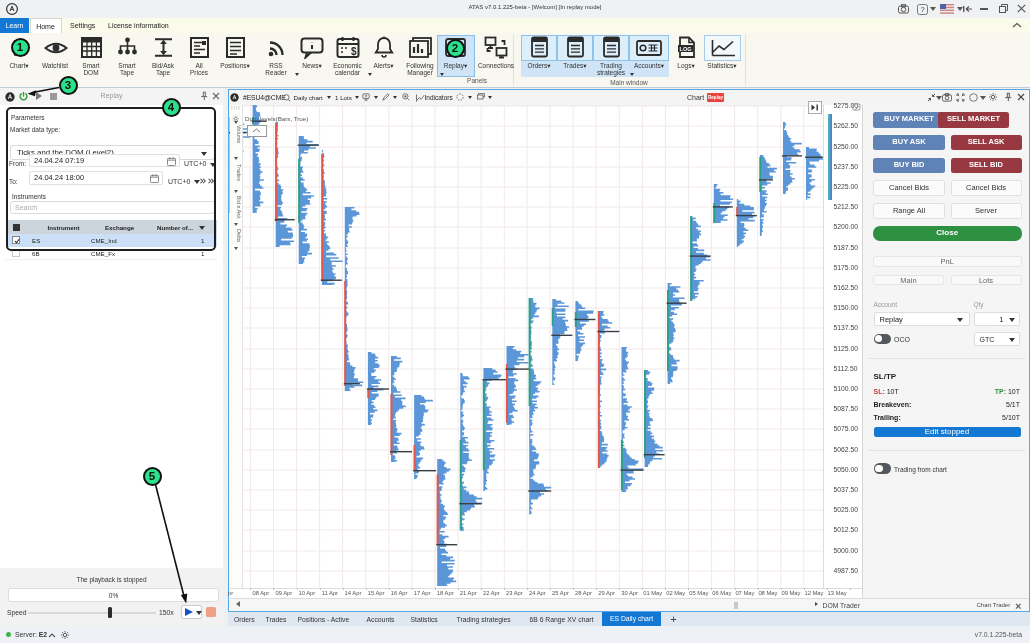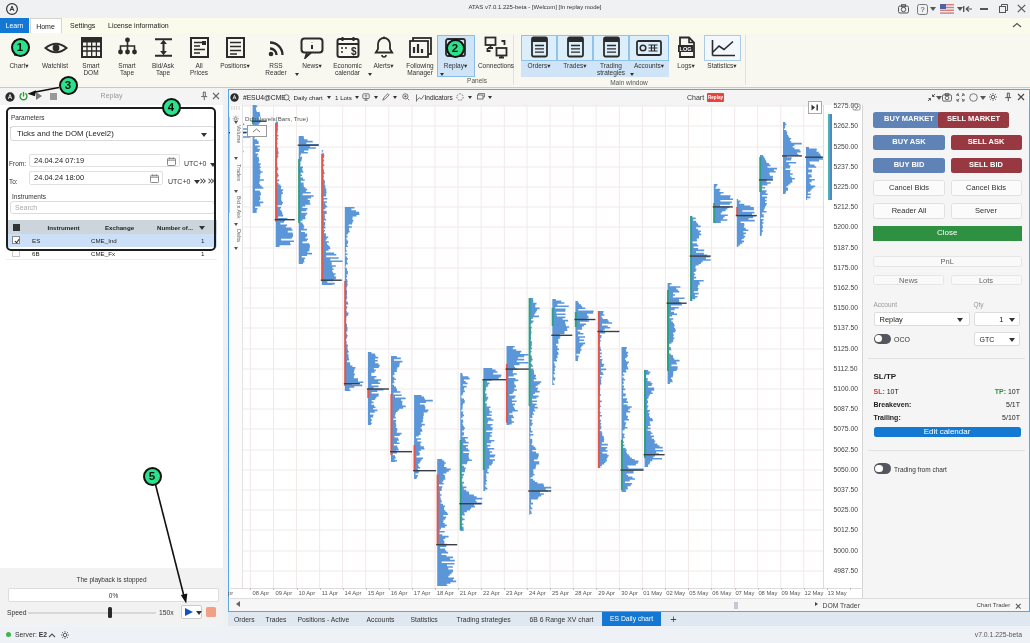--- a/index.html
+++ b/index.html
@@ -230,21 +230,21 @@
     <svg class="ab" style="left:200px;top:3px" width="8" height="10" viewBox="0 0 8 10">
         <path d="M3 1.2 h2.6 M3.3 1.2 v4 M5.3 1.2 v4 M1.2 5.6 h6 M4.3 5.6 v3.6" stroke="#666" stroke-width="1" fill="none"></path>
       </svg>
     <svg class="ab" style="left:212px;top:4px" width="8" height="8" viewBox="0 0 8 8">
         <path d="M1 1 L7 7 M7 1 L1 7" stroke="#666" stroke-width="1.1"></path>
       </svg>
   </div>
 
   <div class="ab" style="left:11px;top:26px;font-size:6.5px;color:#333">Parameters</div>
   <div class="ab" style="left:10px;top:38px;font-size:6.5px;color:#333">Market data type:</div>
-  <div class="ab" style="left:10px;top:38px;width:205px;height:15px;background:#fff;border:1px solid #d9d9d9;border-radius:3px;font-size:7.8px;color:#222;line-height:14px;padding-left:6px">Ticks and the DOM (Level2)
+  <div class="ab" style="left:10px;top:57px;width:205px;height:15px;background:#fff;border:1px solid #d9d9d9;border-radius:3px;font-size:7.8px;color:#222;line-height:14px;padding-left:6px">Ticks and the DOM (Level2)
     <div class="ab" style="right:7px;top:5.5px;width:0;height:0;border:3.5px solid transparent;border-top:4.5px solid #333"></div>
   </div>
   <div class="ab" style="left:9px;top:72px;font-size:6.5px;color:#333">From:</div>
   <div class="ab" style="left:29px;top:65.5px;width:151px;height:13.5px;background:#fff;border:1px solid #e0e0e0;border-radius:2px;font-size:7.5px;color:#222;line-height:12.5px;padding-left:4px">24.04.24 07:19
     <svg class="ab" style="right:3px;top:2px" width="9" height="9" viewBox="0 0 10 10">
         <rect x="0.5" y="1.5" width="9" height="8" rx="1" fill="none" stroke="#777"></rect>
         <path d="M0.5 3.5 h9 M3 0.5 v2 M7 0.5 v2" stroke="#777" fill="none"></path>
       </svg>
   </div>
   <div class="ab" style="left:184px;top:72px;font-size:7px;color:#333">UTC+0</div>
@@ -683,46 +683,46 @@
   </svg>
 <div class="ab" style="left:862px;top:105px;width:166.5px;height:493px;background:#f5f5f6;border-left:1px solid #d5d5d5"></div>
 <div class="ab" style="left:873px;top:112.4px;width:72px;height:15.7px;background:#5f82b7;border-radius:2.5px;color:#fff;font-size:7.5px;font-weight:bold;text-align:center;line-height:14.7px">BUY MARKET</div>
 <div class="ab" style="left:938px;top:112.4px;width:71px;height:15.7px;background:#983840;border-radius:2.5px;color:#fff;font-size:7.5px;font-weight:bold;text-align:center;line-height:14.7px">SELL MARKET</div>
 <div class="ab" style="left:873px;top:134.9px;width:72px;height:15.3px;background:#5f82b7;border-radius:2.5px;color:#fff;font-size:7.5px;font-weight:bold;text-align:center;line-height:14.3px">BUY ASK</div>
 <div class="ab" style="left:950.5px;top:134.9px;width:71px;height:15.3px;background:#983840;border-radius:2.5px;color:#fff;font-size:7.5px;font-weight:bold;text-align:center;line-height:14.3px">SELL ASK</div>
 <div class="ab" style="left:873px;top:157.6px;width:72px;height:15.7px;background:#5f82b7;border-radius:2.5px;color:#fff;font-size:7.5px;font-weight:bold;text-align:center;line-height:14.7px">BUY BID</div>
 <div class="ab" style="left:950.5px;top:157.6px;width:71px;height:15.7px;background:#983840;border-radius:2.5px;color:#fff;font-size:7.5px;font-weight:bold;text-align:center;line-height:14.7px">SELL BID</div>
 <div class="ab" style="left:873px;top:180.4px;width:72px;height:15.6px;background:#fbfbfb;border:1px solid #e0e0e0;border-radius:2.5px;color:#333;font-size:7.5px;font-weight:normal;text-align:center;line-height:14.6px">Cancel Bids</div>
 <div class="ab" style="left:950.5px;top:180.4px;width:71px;height:15.6px;background:#fbfbfb;border:1px solid #e0e0e0;border-radius:2.5px;color:#333;font-size:7.5px;font-weight:normal;text-align:center;line-height:14.6px">Cancel Bids</div>
-<div class="ab" style="left:873px;top:203.4px;width:72px;height:15.4px;background:#fbfbfb;border:1px solid #e0e0e0;border-radius:2.5px;color:#333;font-size:7.5px;font-weight:normal;text-align:center;line-height:14.4px">Reader All</div>
+<div class="ab" style="left:873px;top:203.4px;width:72px;height:15.4px;background:#fbfbfb;border:1px solid #e0e0e0;border-radius:2.5px;color:#333;font-size:7.5px;font-weight:normal;text-align:center;line-height:14.4px">Range All</div>
 <div class="ab" style="left:950.5px;top:203.4px;width:71px;height:15.4px;background:#fbfbfb;border:1px solid #e0e0e0;border-radius:2.5px;color:#333;font-size:7.5px;font-weight:normal;text-align:center;line-height:14.4px">Server</div>
-<div class="ab" style="left:873px;top:225.6px;width:148.5px;height:15.6px;background:#2e9142;border-radius:0;color:#fff;font-size:8px;font-weight:normal;text-align:center;line-height:14.6px">Close</div>
+<div class="ab" style="left:873px;top:225.6px;width:148.5px;height:15.6px;background:#2e9142;border-radius:7px;color:#fff;font-size:8px;font-weight:bold;text-align:center;line-height:14.6px">Close</div>
 <div class="ab" style="left:873px;top:256px;width:148.5px;height:11px;background:#f9f9f9;border:1px solid #e5e5e5;border-radius:2.5px;color:#666;font-size:7.5px;font-weight:normal;text-align:center;line-height:10px">PnL</div>
-<div class="ab" style="left:873px;top:274.9px;width:71px;height:10.6px;background:#f9f9f9;border:1px solid #e5e5e5;border-radius:2.5px;color:#666;font-size:7.5px;font-weight:normal;text-align:center;line-height:9.6px">News</div>
+<div class="ab" style="left:873px;top:274.9px;width:71px;height:10.6px;background:#f9f9f9;border:1px solid #e5e5e5;border-radius:2.5px;color:#666;font-size:7.5px;font-weight:normal;text-align:center;line-height:9.6px">Main</div>
 <div class="ab" style="left:950.5px;top:274.9px;width:71px;height:10.6px;background:#f9f9f9;border:1px solid #e5e5e5;border-radius:2.5px;color:#666;font-size:7.5px;font-weight:normal;text-align:center;line-height:9.6px">Lots</div>
 <div class="ab" style="left:873.5px;top:300.5px;font-size:6.5px;color:#999">Account</div>
 <div class="ab" style="left:973.5px;top:300.5px;font-size:6.5px;color:#999">Qty</div>
 <div class="ab" style="left:873.5px;top:311.7px;width:96px;height:14.2px;background:#fff;border:1px solid #ddd;border-radius:2px;font-size:7.5px;color:#222;line-height:13.5px;padding-left:5px">Replay<div class="ab" style="right:6px;top:5px;width:0;height:0;border:3px solid transparent;border-top:4px solid #333"></div></div>
 <div class="ab" style="left:973.5px;top:311.7px;width:46px;height:14.2px;background:#fff;border:1px solid #ddd;border-radius:2px;font-size:7.5px;color:#222;line-height:13.5px">
     <span class="ab" style="right:15px">1</span>
     <div class="ab" style="right:4px;top:5px;width:0;height:0;border:3px solid transparent;border-top:4px solid #333"></div>
   </div>
 <div class="ab" style="left:873.5px;top:333.5px;width:17px;height:10.6px;background:#54585e;border-radius:5.3px"></div>
 <div class="ab" style="left:875.3px;top:335.2px;width:7.2px;height:7.2px;background:#fff;border-radius:50%"></div>
 <div class="ab" style="left:894px;top:336px;font-size:7px;color:#333">OCO</div>
 <div class="ab" style="left:973.5px;top:332px;width:46px;height:13.6px;background:#fff;border:1px solid #ddd;border-radius:2px;font-size:7px;color:#222;line-height:13px;padding-left:5px">GTC<div class="ab" style="right:4px;top:5px;width:0;height:0;border:3px solid transparent;border-top:4px solid #333"></div></div>
 <div class="ab" style="left:868px;top:357.8px;width:157px;height:1px;background:#e2e2e2"></div>
 <div class="ab" style="left:873.5px;top:371.5px;font-size:8px;font-weight:bold;color:#222">SL/TP</div>
 <div class="ab" style="left:873.5px;top:388px;font-size:7px;color:#222"><span style="color:#cc3b33;font-weight:bold">SL:</span> 10T</div>
 <div class="ab" style="left:960px;top:387.5px;width:60px;text-align:right;font-size:7px;color:#222"><span style="color:#2a8f3c;font-weight:bold">TP:</span> 10T</div>
 <div class="ab" style="left:873.5px;top:401px;font-size:7px;font-weight:bold;color:#222">Breakeven:</div>
 <div class="ab" style="left:960px;top:401px;width:60px;text-align:right;font-size:7px;color:#222">5/1T</div>
 <div class="ab" style="left:873.5px;top:414px;font-size:7px;font-weight:bold;color:#222">Trailing:</div>
 <div class="ab" style="left:960px;top:414px;width:60px;text-align:right;font-size:7px;color:#222">5/10T</div>
-<div class="ab" style="left:873.5px;top:426.9px;width:147px;height:10.3px;background:#1479d3;border-radius:2.5px;color:#fff;font-size:8px;font-weight:normal;text-align:center;line-height:9.3px">Edit calendar</div>
+<div class="ab" style="left:873.5px;top:426.9px;width:147px;height:10.3px;background:#1479d3;border-radius:2.5px;color:#fff;font-size:8px;font-weight:normal;text-align:center;line-height:9.3px">Edit stopped</div>
 <div class="ab" style="left:868px;top:450.2px;width:157px;height:1px;background:#e2e2e2"></div>
 <div class="ab" style="left:873.5px;top:463.3px;width:17px;height:11px;background:#54585e;border-radius:5.5px"></div>
 <div class="ab" style="left:875.3px;top:465.1px;width:7.4px;height:7.4px;background:#fff;border-radius:50%"></div>
 <div class="ab" style="left:894px;top:466px;font-size:6.5px;color:#333">Trading from chart</div>
 <svg class="ab" style="left:0;top:0;z-index:60;pointer-events:none" width="1030" height="643" viewBox="0 0 1030 643">
 <path d="M59 87.5 L34 92.3" stroke="#111" stroke-width="1.6" fill="none"></path>
 <path d="M27.5 93.8 L36 90.2 L35 96.2 Z" fill="#111"></path>
 <path d="M155.5 484.5 L184.2 597" stroke="#111" stroke-width="1.6" fill="none"></path>
 <path d="M186.2 603.5 L180.8 595 L187.3 593.6 Z" fill="#111"></path>
 </svg>

